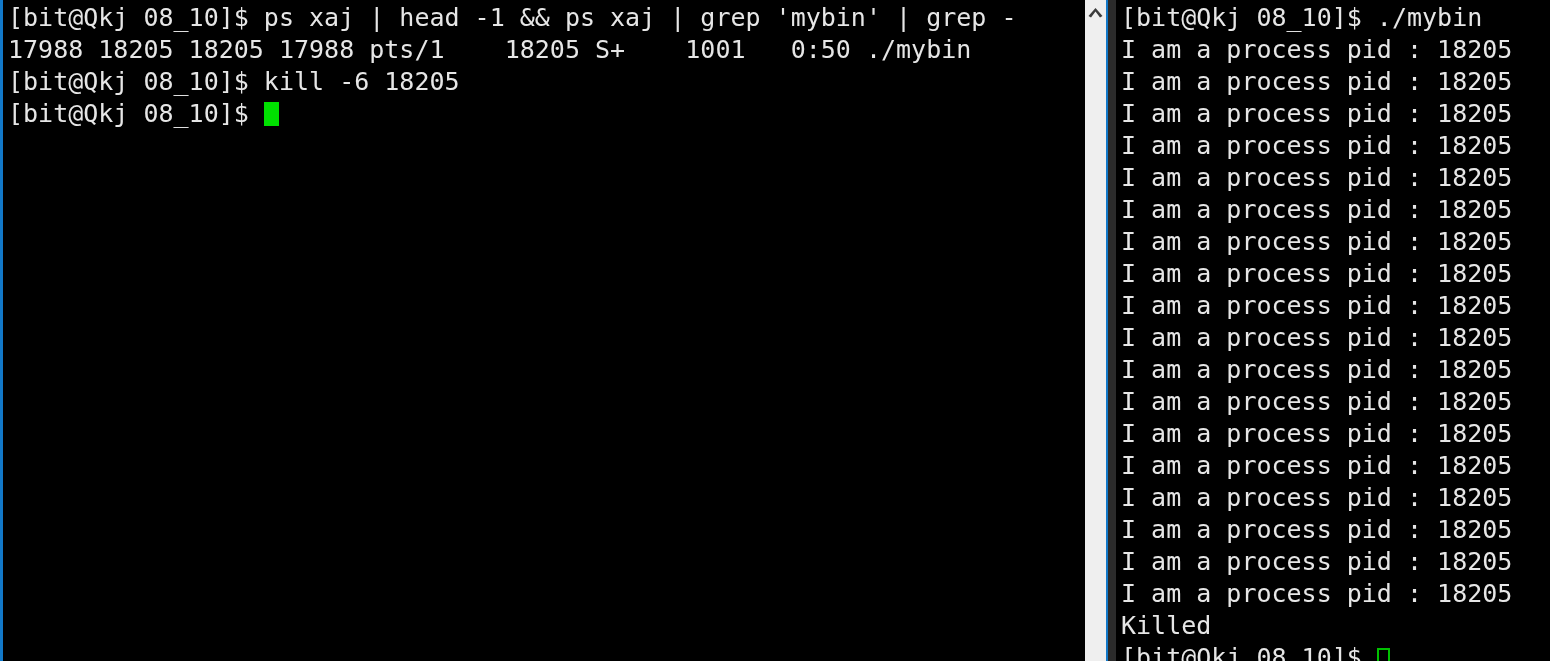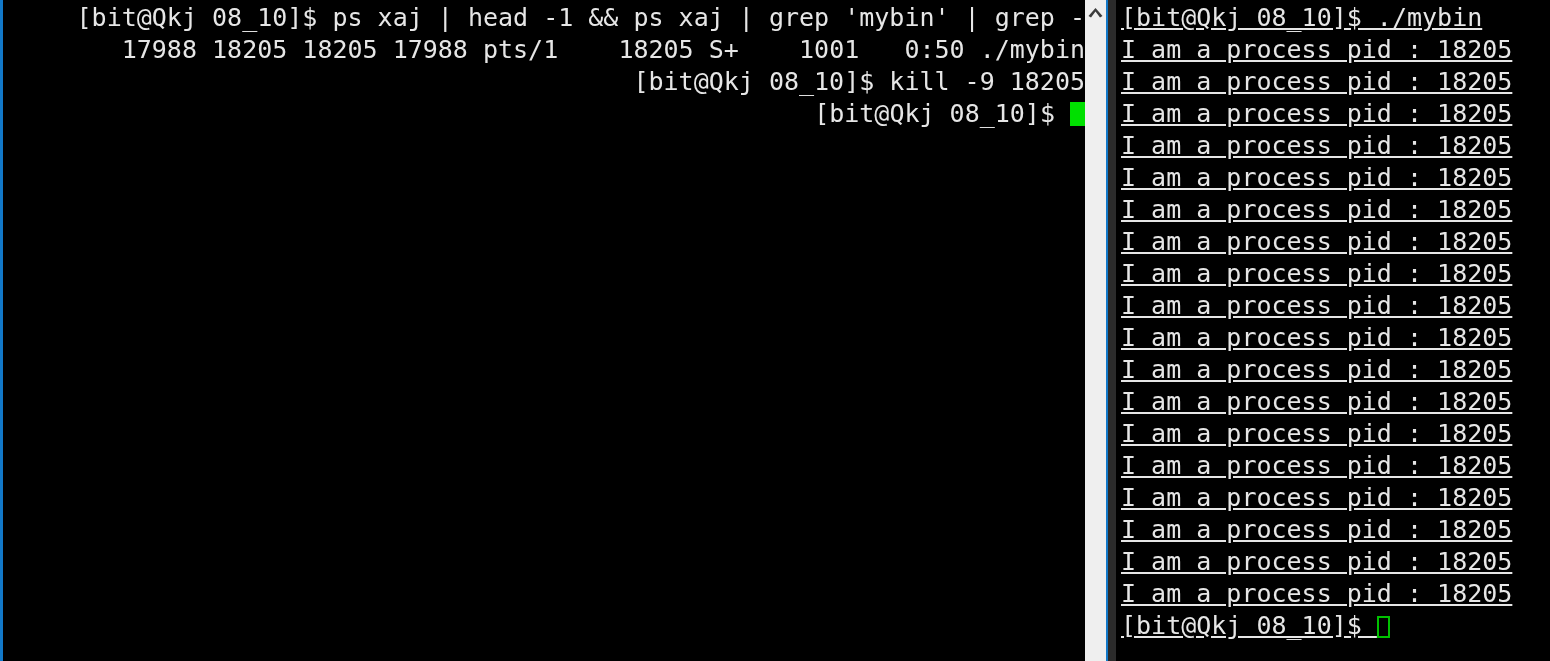--- a/index.html
+++ b/index.html
@@ -27,21 +27,20 @@
 
   
   .pane-left {
     position: relative;
     width: 1085px;
     height: 661px;
     background: #000000;
     border-left: 3px solid #1278c8;
     box-sizing: border-box;
     overflow: hidden;
-    text-align: right;
   }
 
   
   .scrollbar {
     position: relative;
     width: 23px;
     height: 661px;
     background: #efefef;
     border-right: 2px solid #1278c8;
     box-sizing: border-box;
@@ -84,21 +83,20 @@
     color: #e6e6e6;
     font-size: 25px;
     line-height: 32px;
     white-space: pre;
     letter-spacing: 0px;
     height: 32px;
   }
   .pane-right .line {
     font-size: 25px;
     line-height: 32px;
-    text-decoration: underline;
   }
 
   
   .cursor-block {
     display: inline-block;
     width: 15px;
     height: 24px;
     background: #00e000;
     vertical-align: -4px;
   }
@@ -113,21 +111,21 @@
 </style>
 </head>
 <body>
 
 <div id="app">
 
   <div class="pane-left">
     <div class="screen">
       <div class="line">[bit@Qkj 08_10]$ ps xaj | head -1 &amp;&amp; ps xaj | grep 'mybin' | grep -</div>
       <div class="line">17988 18205 18205 17988 pts/1    18205 S+    1001   0:50 ./mybin</div>
-      <div class="line">[bit@Qkj 08_10]$ kill -9 18205</div>
+      <div class="line">[bit@Qkj 08_10]$ kill -6 18205</div>
       <div class="line"><span>[bit@Qkj 08_10]$ </span><span class="cursor-block"></span></div>
     </div>
   </div>
 
   <div class="scrollbar">
     <div class="scroll-arrow">
       <span>
         <svg width="17" height="11" viewBox="0 0 17 11">
           <path d="M8.5 1 L15.5 9 L13 10.5 L8.5 4.5 L4 10.5 L1.5 9 Z" fill="#3c3c3c"></path>
         </svg>
@@ -149,17 +147,18 @@
       <div class="line">I am a process pid : 18205</div>
       <div class="line">I am a process pid : 18205</div>
       <div class="line">I am a process pid : 18205</div>
       <div class="line">I am a process pid : 18205</div>
       <div class="line">I am a process pid : 18205</div>
       <div class="line">I am a process pid : 18205</div>
       <div class="line">I am a process pid : 18205</div>
       <div class="line">I am a process pid : 18205</div>
       <div class="line">I am a process pid : 18205</div>
       <div class="line">I am a process pid : 18205</div>
+      <div class="line">Killed</div>
       <div class="line"><span>[bit@Qkj 08_10]$ </span><span class="cursor-hollow"></span></div>
     </div>
   </div>
 
 </div>
 
 </body></html>

